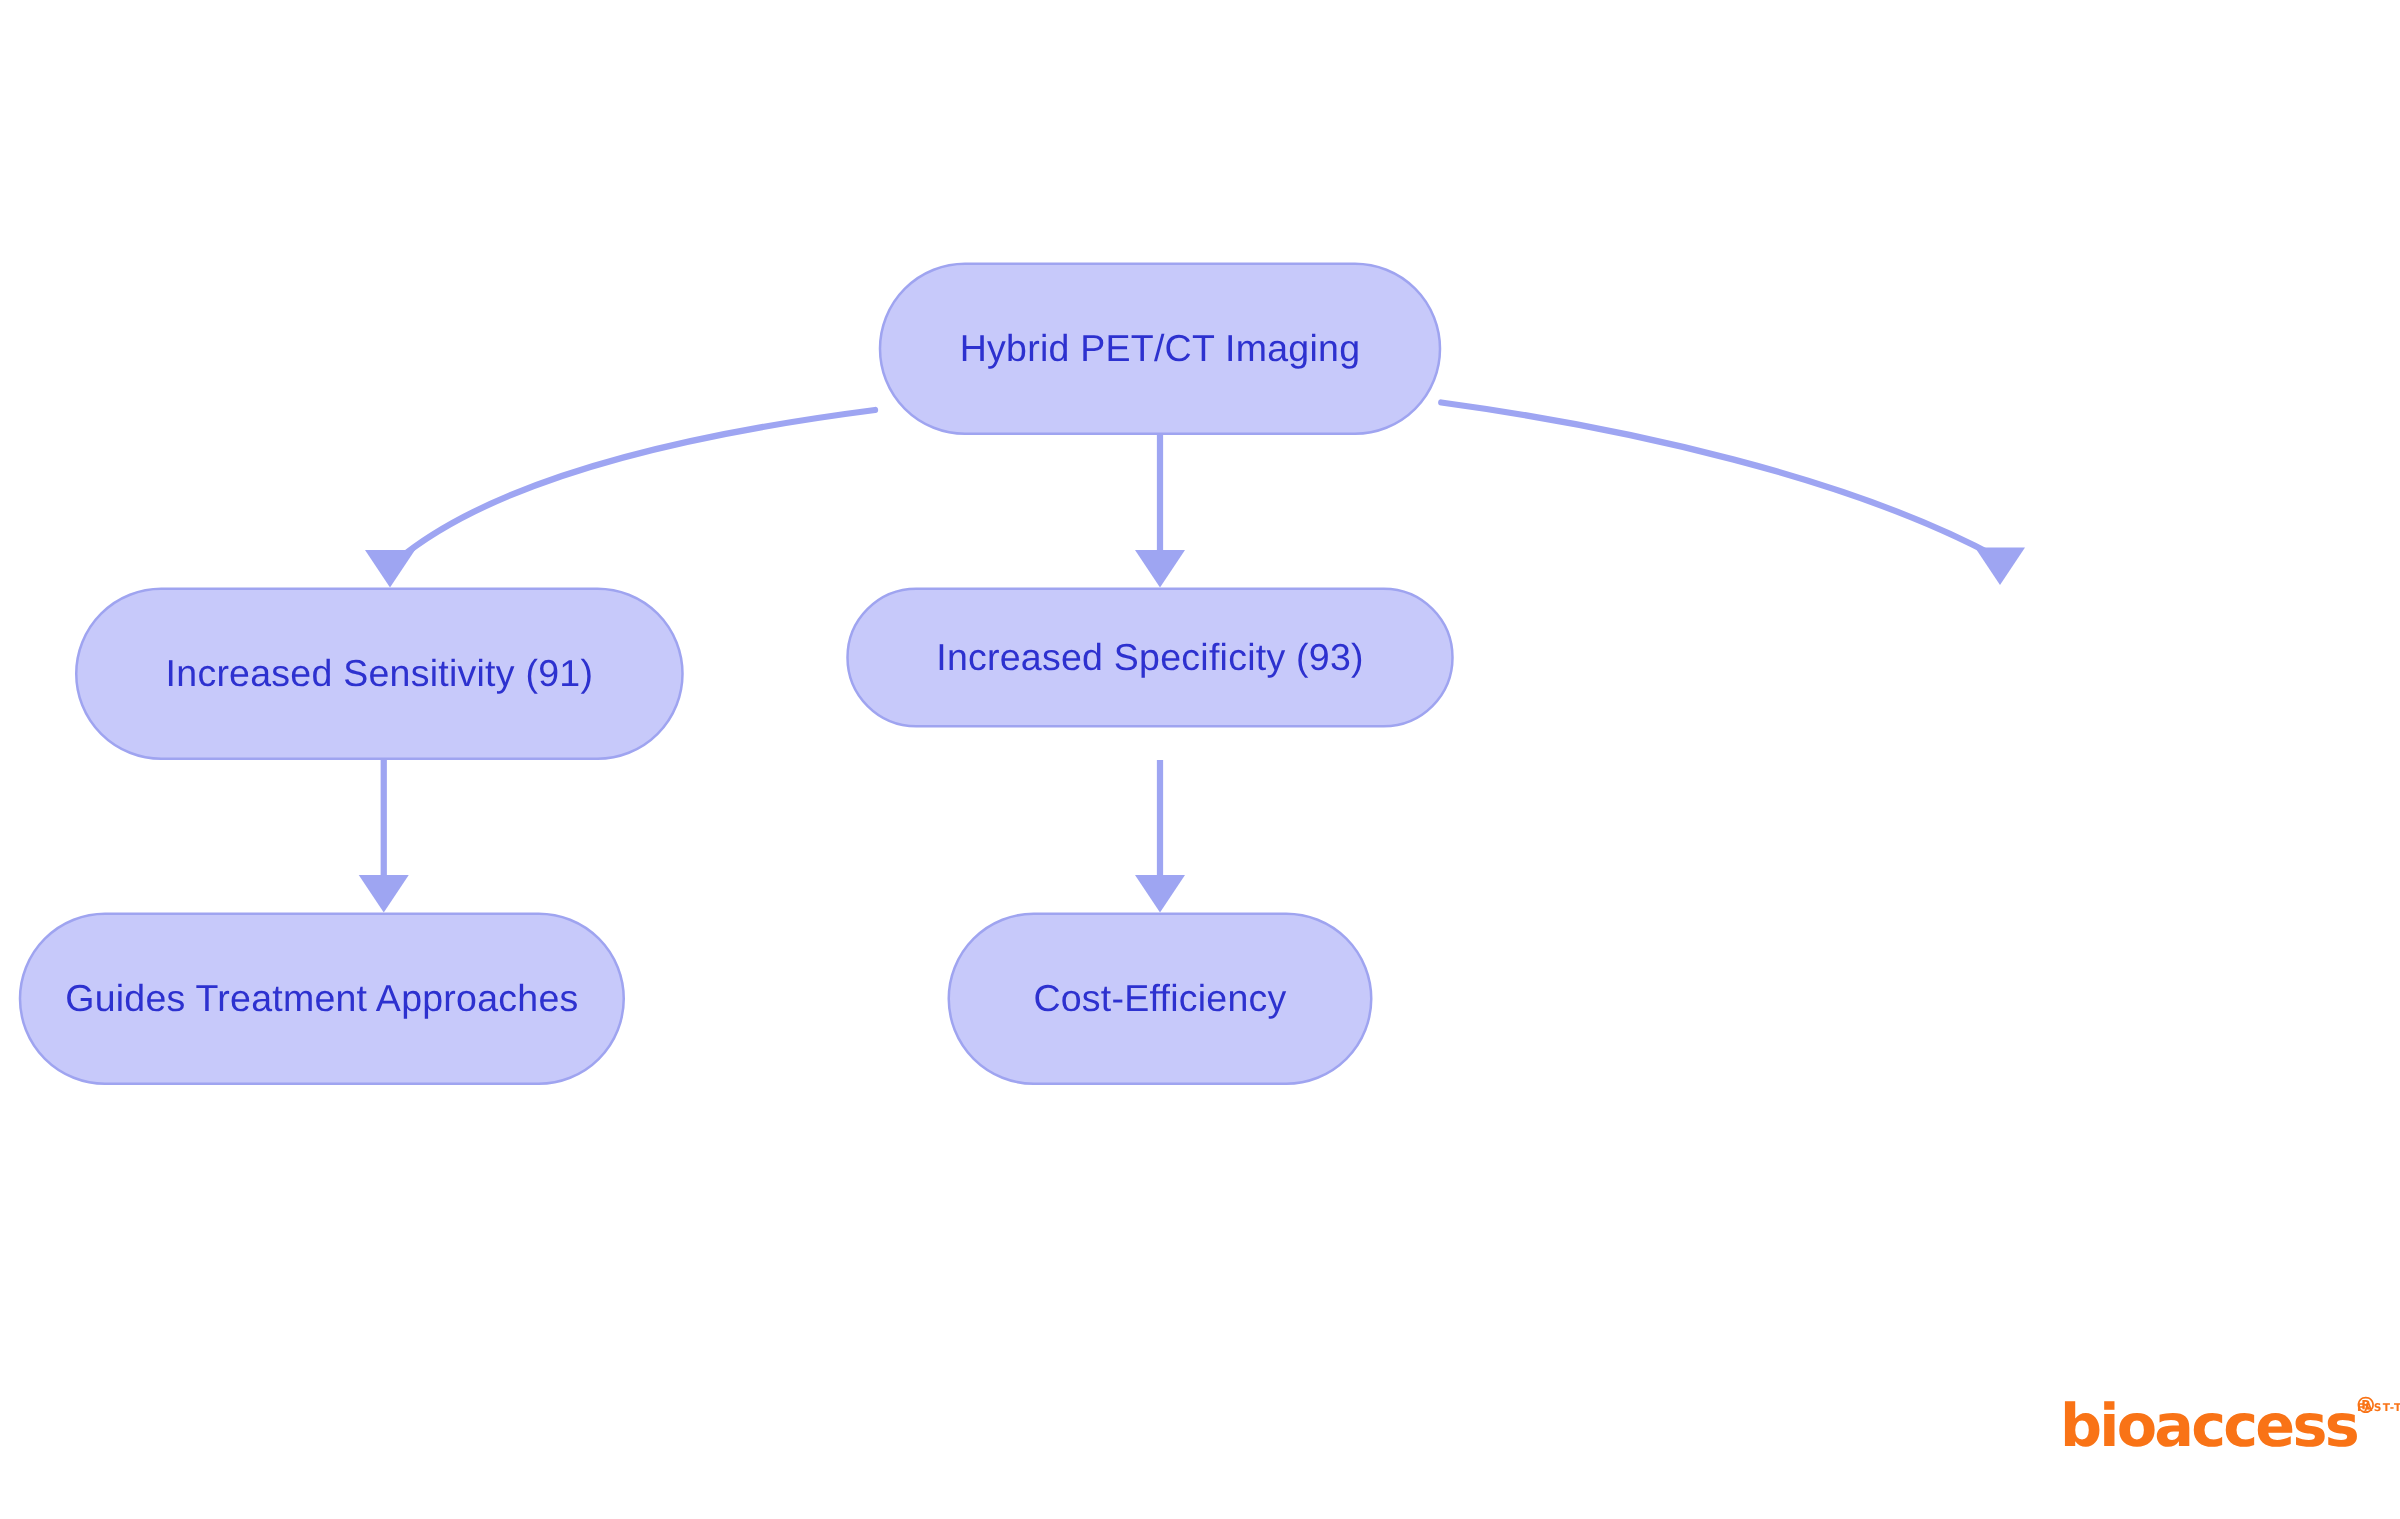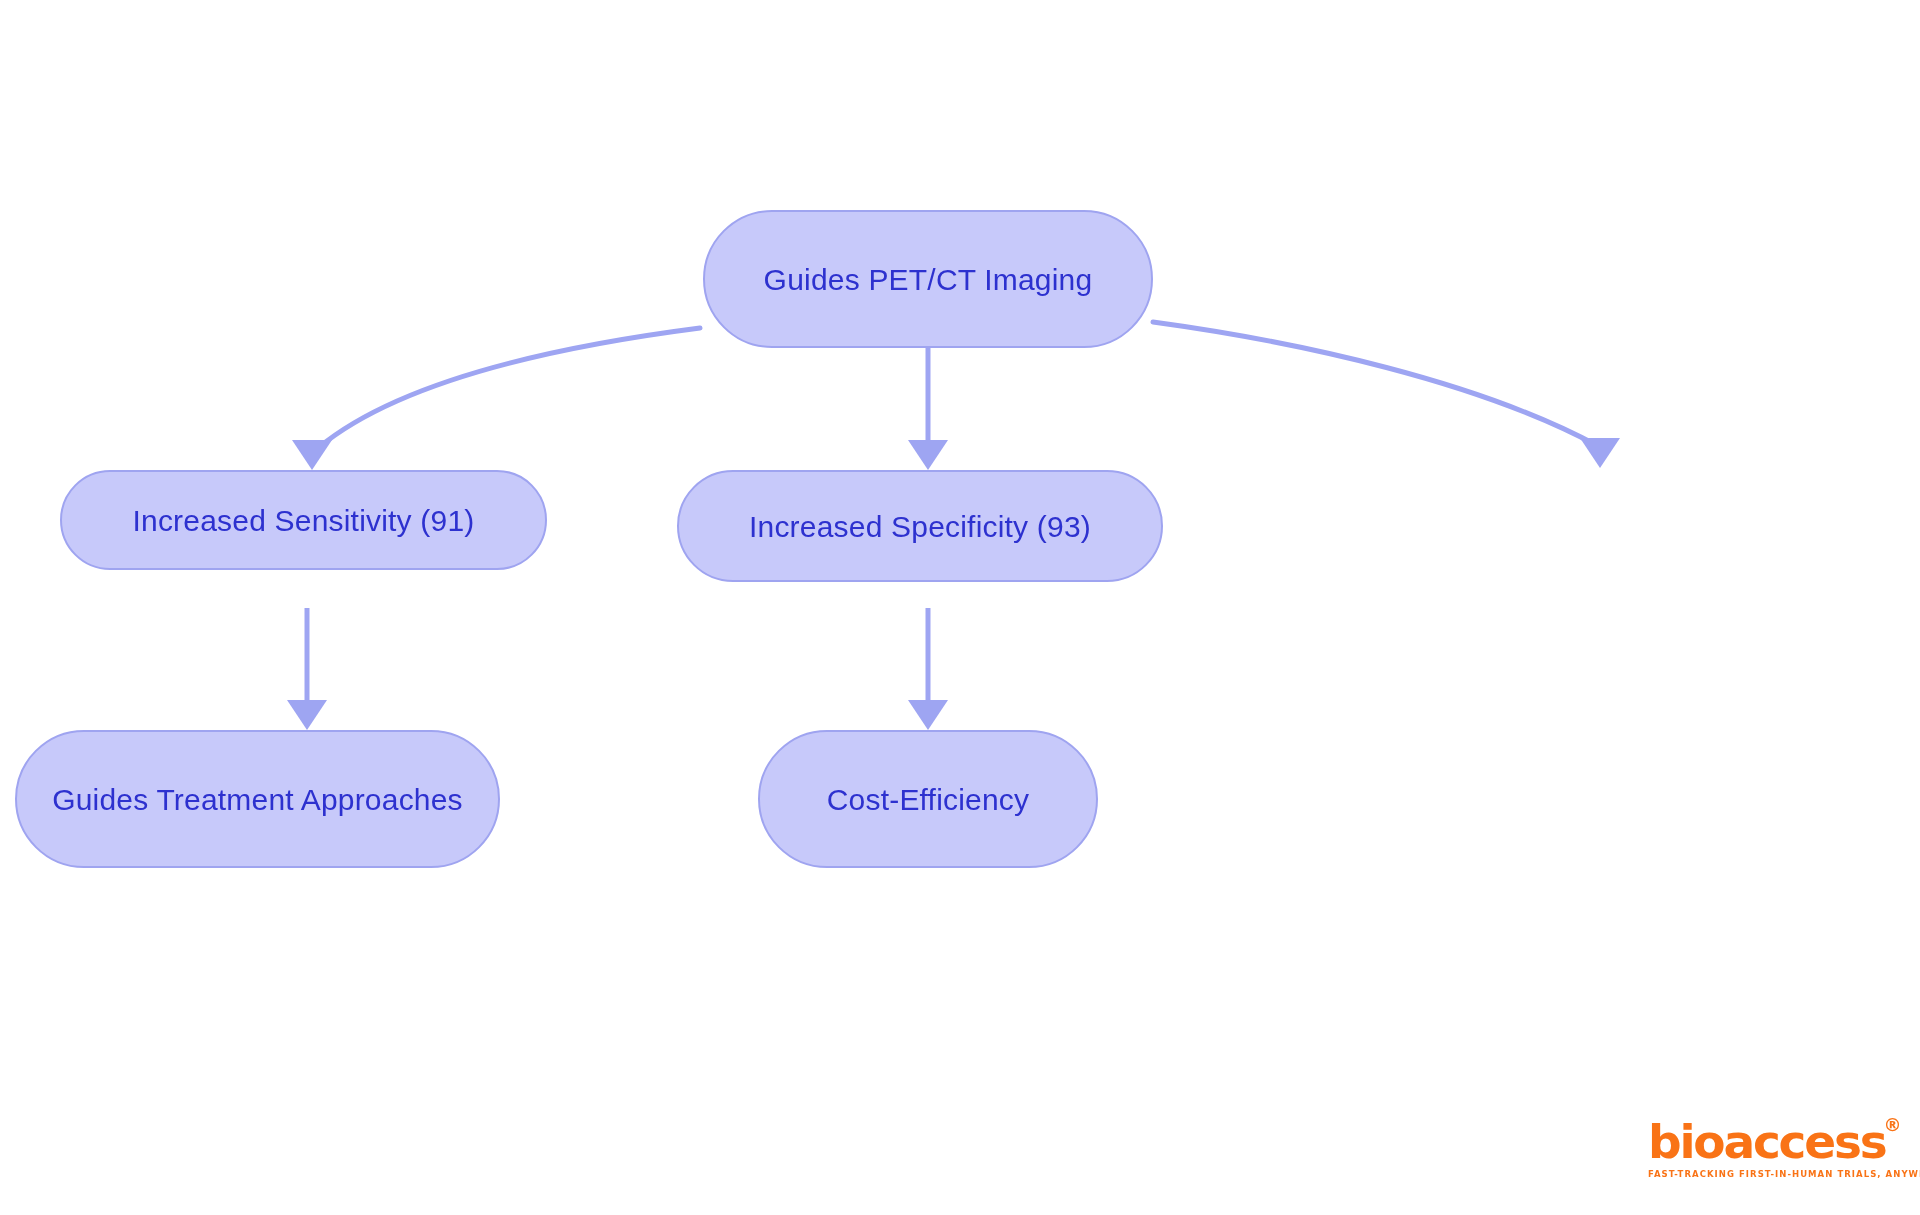--- a/index.html
+++ b/index.html
@@ -50,35 +50,35 @@
     color: #2d31cf;
     font-size: 30px;
     font-weight: 400;
     letter-spacing: 0.2px;
     line-height: 1.1;
     white-space: nowrap;
     padding: 0 28px;
   }
 
   #node-root      { left: 703px;  top: 210px; width: 450px; height: 138px; }
-  #node-sens      { left: 60px;   top: 470px; width: 487px; height: 100px; }
+  #node-sens      { left: 60px;   top: 470px; width: 487px; height: 138px; }
   #node-spec      { left: 677px;  top: 470px; width: 486px; height: 112px; }
   #node-dose      { left: 1303px; top: 470px; width: 487px; height: 138px; }
   #node-guides    { left: 15px;   top: 730px; width: 485px; height: 138px; }
   #node-cost      { left: 758px;  top: 730px; width: 340px; height: 138px; }
 
   
   #logo {
     position: absolute;
     left: 1648px;
     top: 1118px;
     width: 248px;
     height: 70px;
     display: flex;
-    flex-direction: column;
+    flex-direction: row;
     align-items: flex-start;
     justify-content: flex-start;
   }
   #logo .wordmark {
     position: relative;
     color: #f97316;
     font-family: "DejaVu Sans", sans-serif;
     font-size: 47px;
     font-weight: 700;
     letter-spacing: -2.2px;
@@ -121,21 +121,21 @@
     <polygon points="1580,438 1620,438 1600,468" fill="#9ea5f2"></polygon>
 
     <line x1="307" y1="608" x2="307" y2="703" stroke="#9ea5f2" stroke-width="5" stroke-linecap="butt"></line>
     <polygon points="287,700 327,700 307,730" fill="#9ea5f2"></polygon>
 
     <line x1="928" y1="608" x2="928" y2="703" stroke="#9ea5f2" stroke-width="5" stroke-linecap="butt"></line>
     <polygon points="908,700 948,700 928,730" fill="#9ea5f2"></polygon>
   </svg>
 
   <div class="node" id="node-root">
-    <span class="label">Guides PET/CT Imaging</span>
+    <span class="label">Hybrid PET/CT Imaging</span>
   </div>
 
   <div class="node" id="node-sens">
     <span class="label">Increased Sensitivity (91)</span>
   </div>
 
   <div class="node" id="node-spec">
     <span class="label">Increased Specificity (93)</span>
   </div>
 

